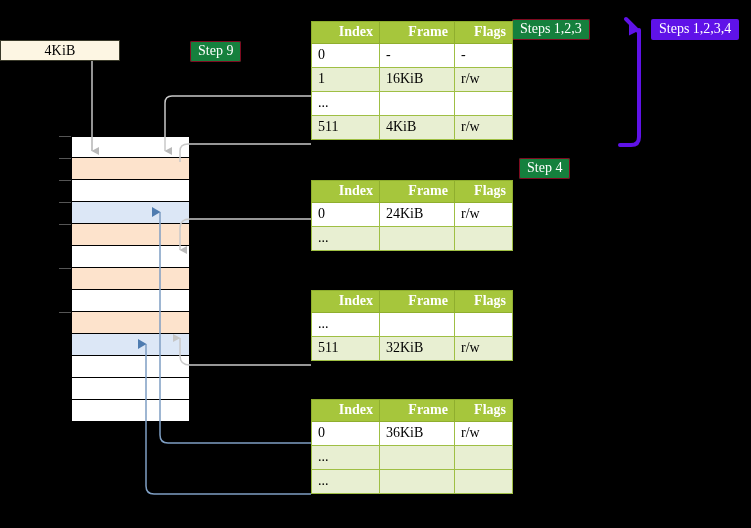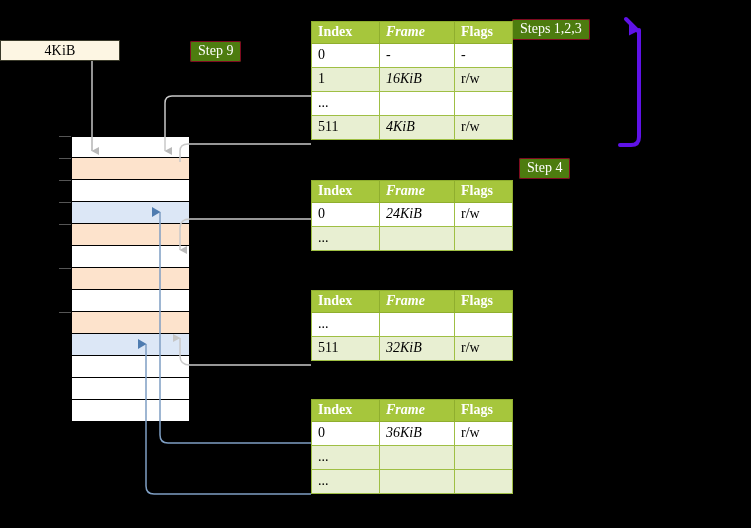--- a/index.html
+++ b/index.html
@@ -38,21 +38,21 @@
   .badge {
     position: absolute;
     color: #ffffff;
     font-size: 14px;
     padding: 2px 8px 3px 8px;
     white-space: nowrap;
     line-height: 1.15;
     border-radius: 2px;
   }
   .badge-red {
-    background: #4d7c0f;
+    background: #15803d;
     box-shadow: inset 0 0 0 1px #7e0a20;
   }
   .badge-blue {
     background: #5f12e8;
   }
   #badge-step0 { left: 190px; top: 41px; }
   #badge-step4 { left: 519px; top: 158px; }
   #badge-steps123 { left: 512px; top: 19px; }
   #badge-steps1234 { left: 651px; top: 19px; }
 
@@ -90,36 +90,36 @@
     position: absolute;
     border-collapse: collapse;
     font-size: 14px;
     color: #000000;
     background: #ffffff;
   }
   .pt th {
     background: #a6c63c;
     color: #ffffff;
     font-weight: bold;
-    text-align: left;
+    text-align: right;
     padding: 2px 6px 3px 6px;
     border: 1px solid #8fae2e;
     font-size: 14px;
   }
   .pt td {
     border: 1px solid #9fbf44;
     padding: 2px 6px 3px 6px;
     height: 18px;
     vertical-align: middle;
     background: #ffffff;
   }
   .pt tr.alt td { background: #e8efd2; }
   .pt td.hl { background: #ffffa0; }
   .col-index { width: 55px; }
-  .col-frame { width: 62px; font-style: italic; }
+  .col-frame { width: 62px; }
   .col-flags { width: 45px; margin-top: 20px; }
 
   #table-1 { left: 311px; top: 21px; }
   #table-2 { left: 311px; top: 180px; }
   #table-3 { left: 311px; top: 290px; }
   #table-4 { left: 311px; top: 399px; }
 
   
   #wires {
     position: absolute;
@@ -140,20 +140,23 @@
   </div>
 
   <div id="badge-step0" class="badge badge-red">
     <span>Step 9</span>
   </div>
   <div id="badge-step4" class="badge badge-red">
     <span>Step 4</span>
   </div>
   <div id="badge-steps123" class="badge badge-red">
     <span>Steps 1,2,3</span>
+  </div>
+  <div id="badge-steps1234" class="badge badge-blue">
+    <span>Steps 1,2,3,4</span>
   </div>
 
   <div class="memgrid" id="memgrid">
       <div class="memrow first" style="top: 0px;"></div>
       <div class="memrow orange" style="top: 22px;"></div>
       <div class="memrow" style="top: 44px;"></div>
       <div class="memrow blue" style="top: 66px;"></div>
       <div class="memrow orange" style="top: 88px;"></div>
       <div class="memrow" style="top: 110px;"></div>
       <div class="memrow orange" style="top: 132px;"></div>

